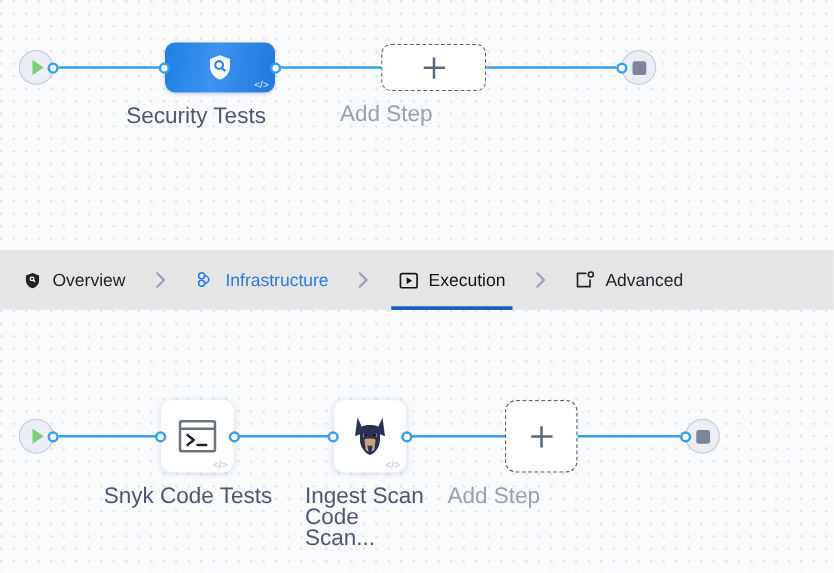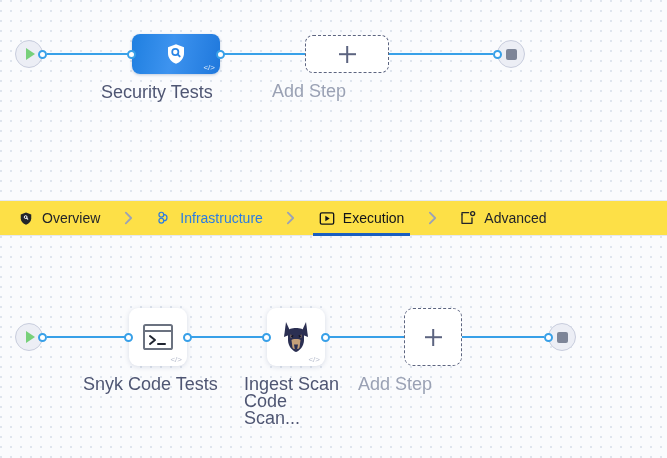--- a/index.html
+++ b/index.html
@@ -179,23 +179,23 @@
     content: "";
     position: absolute;
     background: #5c6480;
   }
   .plus::before { left: 50%; top: 0; width: 1.6px; height: 100%; transform: translateX(-50%); }
   .plus::after  { top: 50%; left: 0; height: 1.6px; width: 100%; transform: translateY(-50%); }
 
   
   .tabbar {
     position: relative;
-    height: 36px;
-    flex: 0 0 auto;
-    background: #fde047;
+    height: 48px;
+    flex: 0 0 auto;
+    background: #e5e5e5;
     border-top: 1px solid #e4e8f0;
     border-bottom: 1px solid #e4e8f0;
     display: flex;
     align-items: stretch;
     padding-left: 12px;
     box-sizing: border-box;
   }
   .tab {
     display: flex;
     align-items: center;

